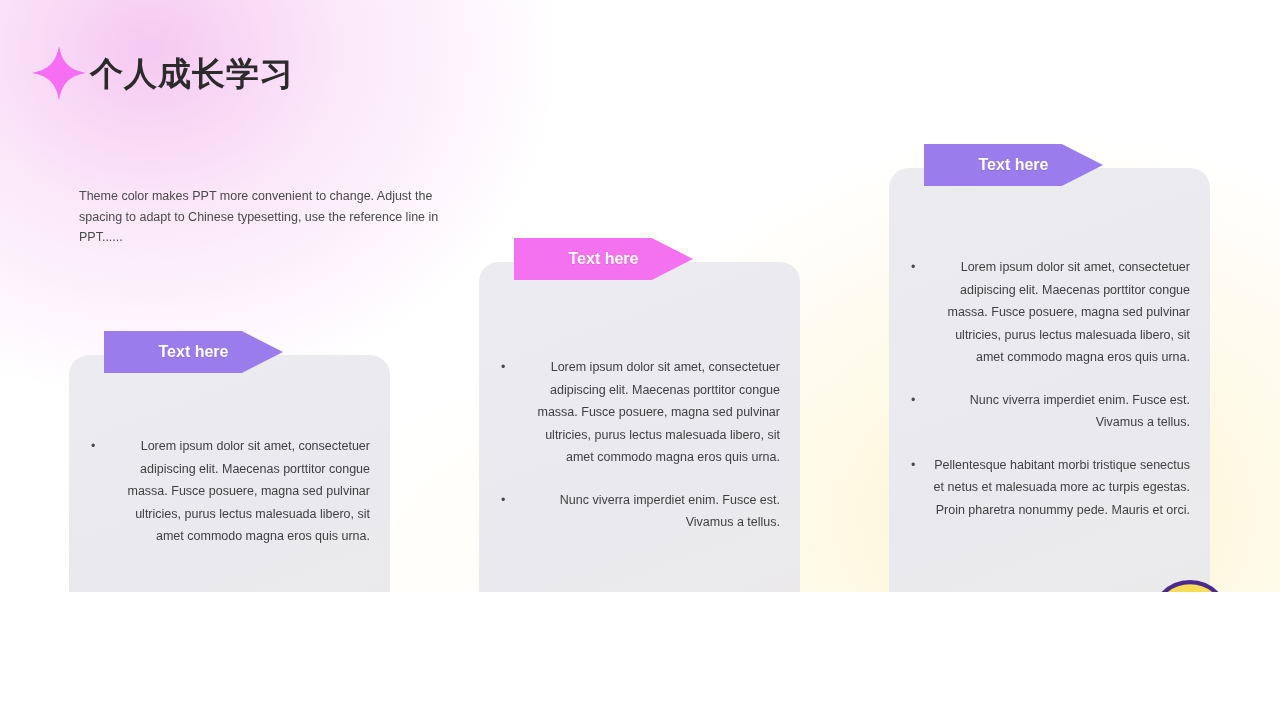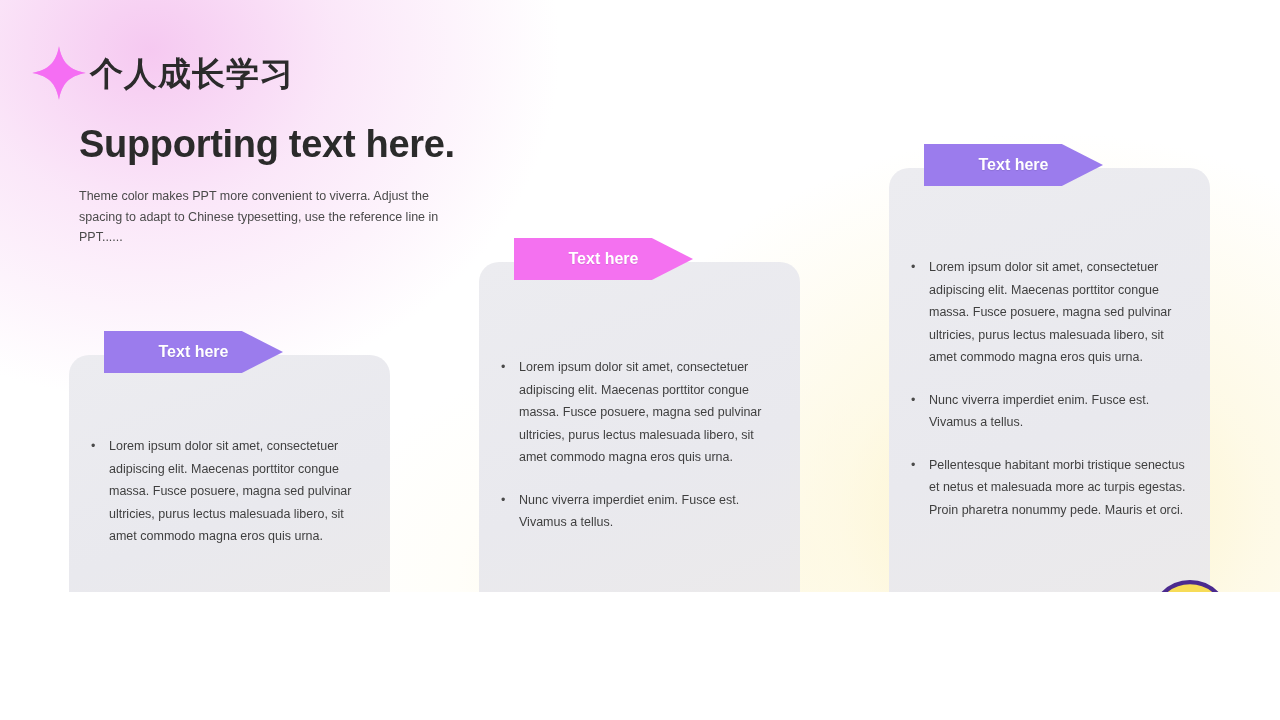--- a/index.html
+++ b/index.html
@@ -119,20 +119,21 @@
     font-size: 12.5px;
     line-height: 22.5px;
     color: #4a4a4a;
     text-align: left;
   }
   .bullet-text {
     flex: 1 1 auto;
     font-size: 12.5px;
     line-height: 22.5px;
     color: #3f3f3f;
+    text-align: right;
   }
 
   
   .banner {
     position: absolute;
     height: 42px;
     width: 179px;
     display: flex;
     align-items: center;
     justify-content: center;
@@ -177,22 +178,21 @@
   <div class="bg-cream"></div>
 
   <div id="header">
     <svg class="sparkle" viewBox="0 0 100 100">
       <path d="M50 4 C55 32 68 45 96 50 C68 55 55 68 50 96 C45 68 32 55 4 50 C32 45 45 32 50 4 Z" fill="#f15ef0"></path>
       <path d="M50 4 C55 32 68 45 96 50 C68 55 55 68 50 96 C45 68 32 55 4 50 C32 45 45 32 50 4 Z" fill="#f77bf5" opacity="0.55"></path>
     </svg>
     <div id="kicker">个人成长学习</div>
   </div>
 
-  <div id="headline">Supporting text here.</div>
-  <div id="intro">Theme color makes PPT more convenient to viverra. Adjust the spacing to adapt to Chinese typesetting, use the reference line in PPT......</div>
+  <div id="intro">Theme color makes PPT more convenient to change. Adjust the spacing to adapt to Chinese typesetting, use the reference line in PPT......</div>
 
   <div class="card" style="left:69px; top:355px; width:321px; height:286px;">
     <div class="card-body" style="top:80px;">
       <div class="bullet-row">
         <span class="bullet-dot">•</span>
         <span class="bullet-text">Lorem ipsum dolor sit amet, consectetuer adipiscing elit. Maecenas porttitor congue massa. Fusce posuere, magna sed pulvinar ultricies, purus lectus malesuada libero, sit amet commodo magna eros quis urna.</span>
       </div>
     </div>
   </div>
   <div class="banner" style="left:104px; top:331px; background:#9b7ced;">

